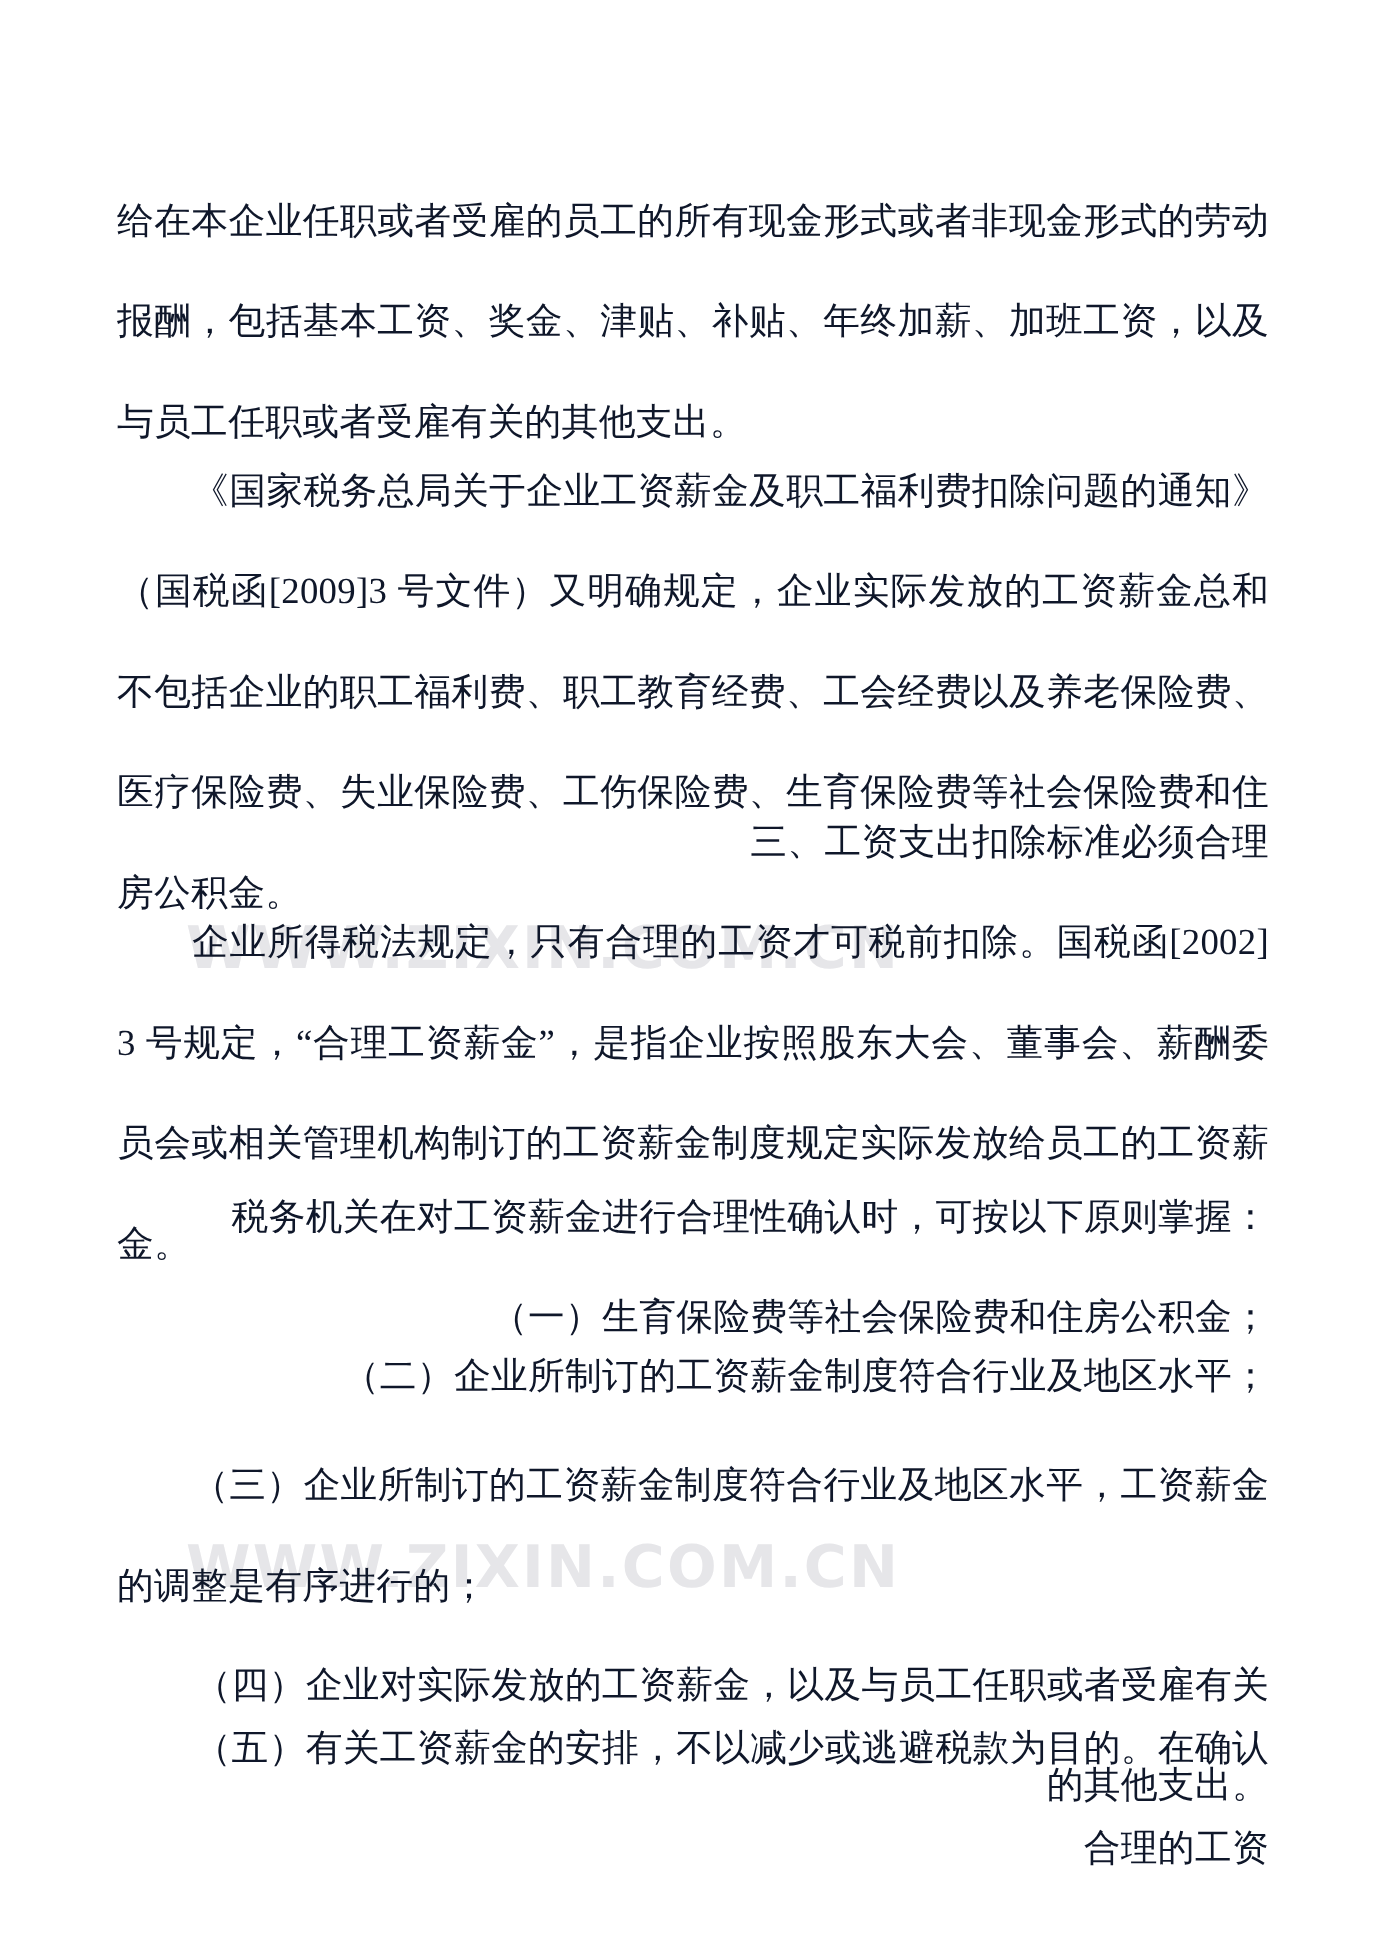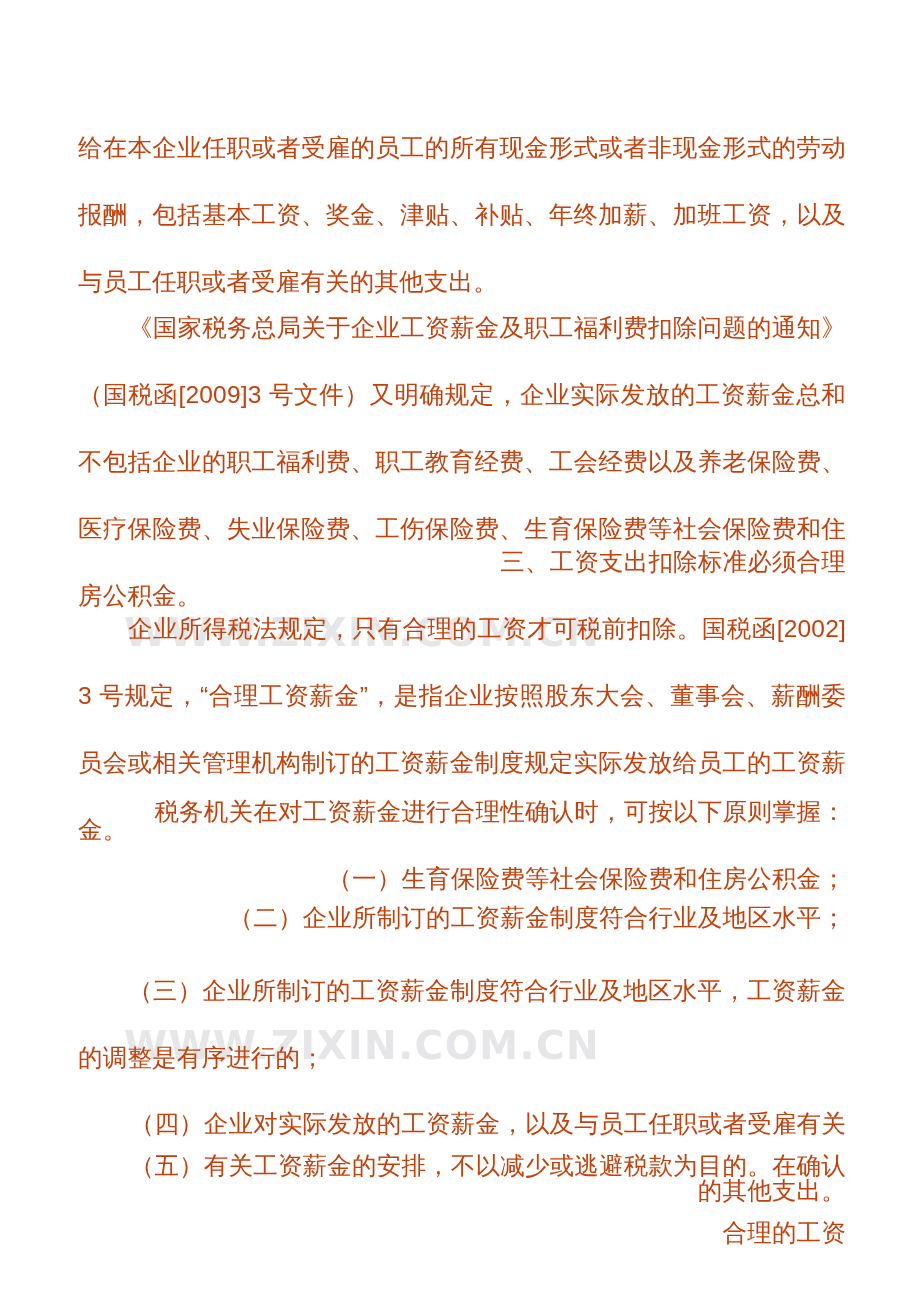--- a/index.html
+++ b/index.html
@@ -48,22 +48,22 @@
   .content {
     position: relative;
     z-index: 2;
     padding: 0;
   }
   .para {
     position: absolute;
     left: 78px;
     width: 768px;
     margin: 0;
-    color: #c2410c;
-    font-family: Liberation Sans, sans-serif;
+    color: #0f172a;
+    font-family: Liberation Serif, serif;
     font-size: 24.5px;
     line-height: 67px;
     letter-spacing: 0.2px;
     text-align: justify;
     text-justify: inter-character;
     word-break: break-all;
     white-space: normal;
   }
   .para.indent {
     text-indent: 50px;

